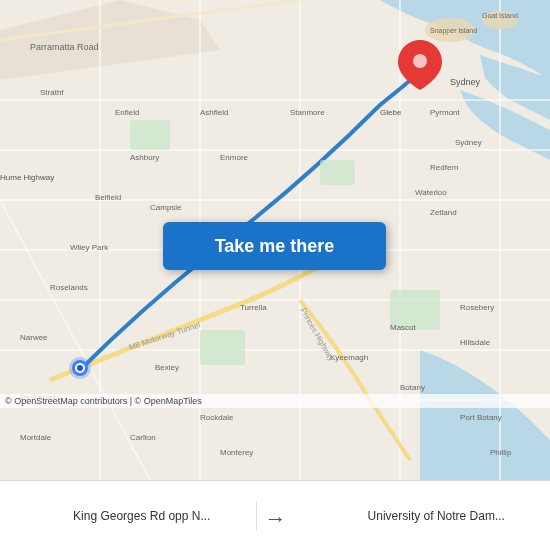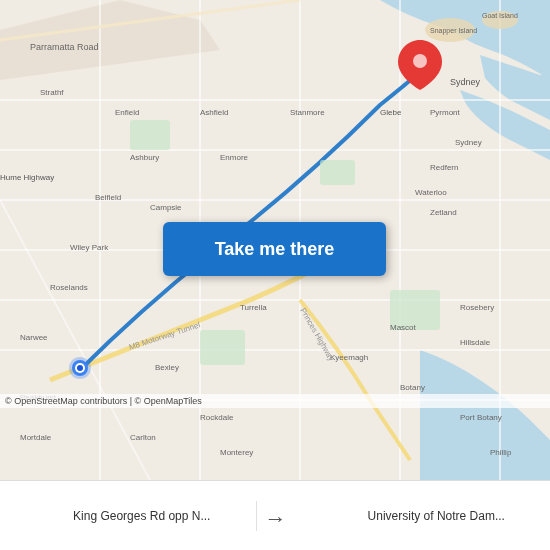--- a/index.html
+++ b/index.html
@@ -27,21 +27,21 @@
       width: 100%;
       height: 100%;
     }
 
     
     #take-me-there-btn {
       position: absolute;
       top: 222px;
       left: 163px;
       width: 223px;
-      height: 54px;
+      height: 48px;
       background: #1a73c8;
       color: white;
       border: none;
       border-radius: 6px;
       font-size: 18px;
       font-weight: bold;
       cursor: pointer;
       display: flex;
       align-items: center;
       justify-content: center;

